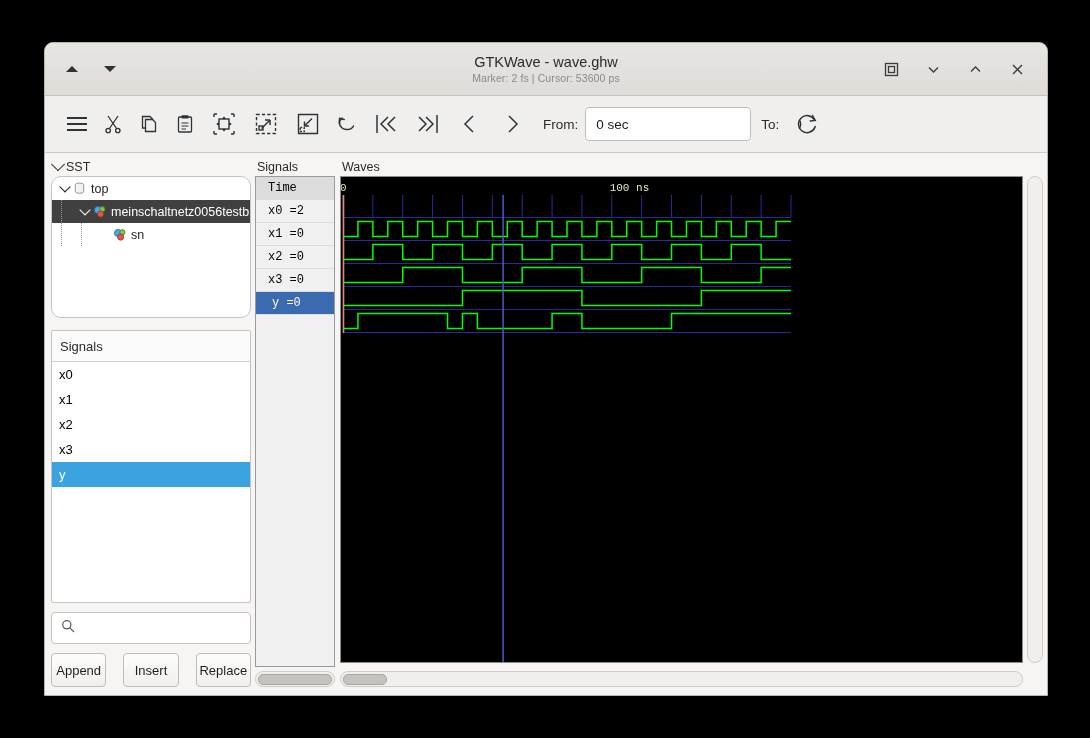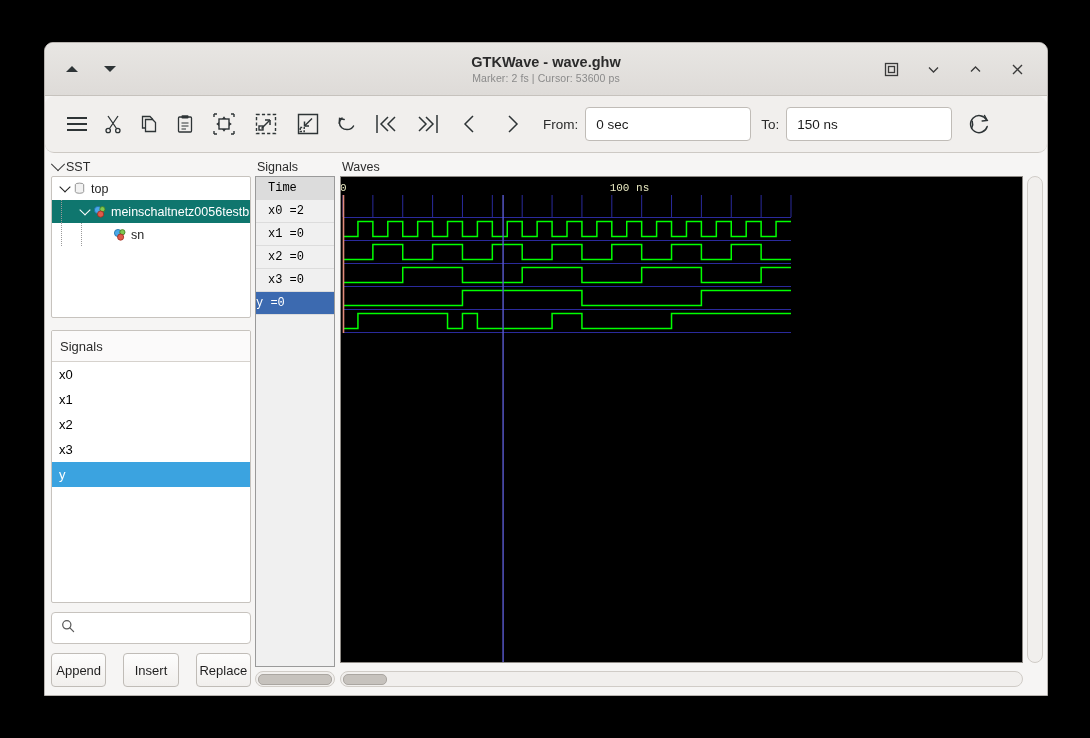--- a/index.html
+++ b/index.html
@@ -67,21 +67,21 @@
     position: absolute;
     left: 0; right: 0; top: 0; bottom: 0;
     display: flex;
     flex-direction: column;
     align-items: center;
     justify-content: center;
     pointer-events: none;
   }
   #win-title {
     font-size: 14.5px;
-    font-weight: bold;
+    font-weight: normal;
     color: #2b2b2b;
     line-height: 1.15;
     text-align: right;
   }
   #win-subtitle {
     font-size: 10.5px;
     color: #8a8a8a;
     margin-top: 2px;
     letter-spacing: 0.1px;
   }
@@ -103,21 +103,20 @@
   
   #toolbar {
     height: 56px;
     min-height: 56px;
     background: #f1efed;
     border-bottom: 1px solid #cdc9c4;
     display: flex;
     align-items: center;
     padding: 0 14px;
     gap: 0;
-    border-radius: 9px;
   }
   .tool {
     width: 36px; height: 36px;
     display: flex; align-items: center; justify-content: center;
     cursor: pointer;
     color: #2e3436;
     flex: 0 0 auto;
   }
   .tool.wide { width: 42px; }
   .tb-label {
@@ -171,37 +170,37 @@
     display: inline-block;
     width: 9px; height: 9px;
     border-right: 1.6px solid #3a3a3a;
     border-bottom: 1.6px solid #3a3a3a;
     transform: rotate(45deg) translate(-2px,-2px);
   }
   #sst-tree {
     height: 140px;
     background: #ffffff;
     border: 1px solid #c7c3be;
-    border-radius: 2px;
+    border-radius: 10px;
     overflow: hidden;
     position: relative;
     font-size: 12.5px;
   }
   .tree-row {
     display: flex;
     align-items: center;
     height: 23px;
     padding-left: 6px;
     white-space: nowrap;
     color: #1f1f1f;
     cursor: pointer;
     overflow: hidden;
   }
   .tree-row.selected {
-    background: #0f766e;
+    background: #404040;
     color: #ffffff;
   }
   .tree-chev {
     width: 14px;
     display: inline-flex;
     align-items: center;
     justify-content: center;
     flex: 0 0 14px;
   }
   .tree-chev i {
@@ -341,21 +340,21 @@
     cursor: pointer;
     box-sizing: border-box;
   }
   .name-row.time {
     background: #dcdcdc;
     font-weight: normal;
   }
   .name-row.selected {
     background: #3c6ab0;
     color: #ffffff;
-    padding-left: 0;
+    padding-left: 16px;
   }
   .scroll-track {
     height: 16px;
     min-height: 16px;
     margin-top: 4px;
     background: #f1efed;
     border: 1px solid #d0ccc7;
     border-radius: 8px;
     display: flex;
     align-items: center;
@@ -524,21 +523,20 @@
     <div class="tool wide">
       <svg width="24" height="24" viewBox="0 0 24 24">
         <path d="M9 4 L17 12 L9 20" fill="none" stroke="#2e3436" stroke-width="1.5"></path>
       </svg>
     </div>
 
     <span class="tb-label">From:</span>
     <input id="from-input" class="tb-input" type="text" value="0 sec" style="">
 
     <span class="tb-label">To:</span>
-    <input id="to-input" class="tb-input" type="text" value="150 ns" style="">
 
     <div class="tool wide">
       <svg width="26" height="26" viewBox="0 0 26 26">
         <path d="M20.5 9 A8.5 8.5 0 1 0 21.2 15.5" fill="none" stroke="#2e3436" stroke-width="1.5" stroke-linecap="round"></path>
         <path d="M5.6 17.2 A8.5 8.5 0 0 0 6.2 10.2" fill="none" stroke="#2e3436" stroke-width="1.5" stroke-linecap="round"></path>
         <path d="M18.5 4.5 L21.2 9.4 L16.2 10" fill="none" stroke="#2e3436" stroke-width="1.5" stroke-linecap="round"></path>
       </svg>
     </div>
   </div>
 

